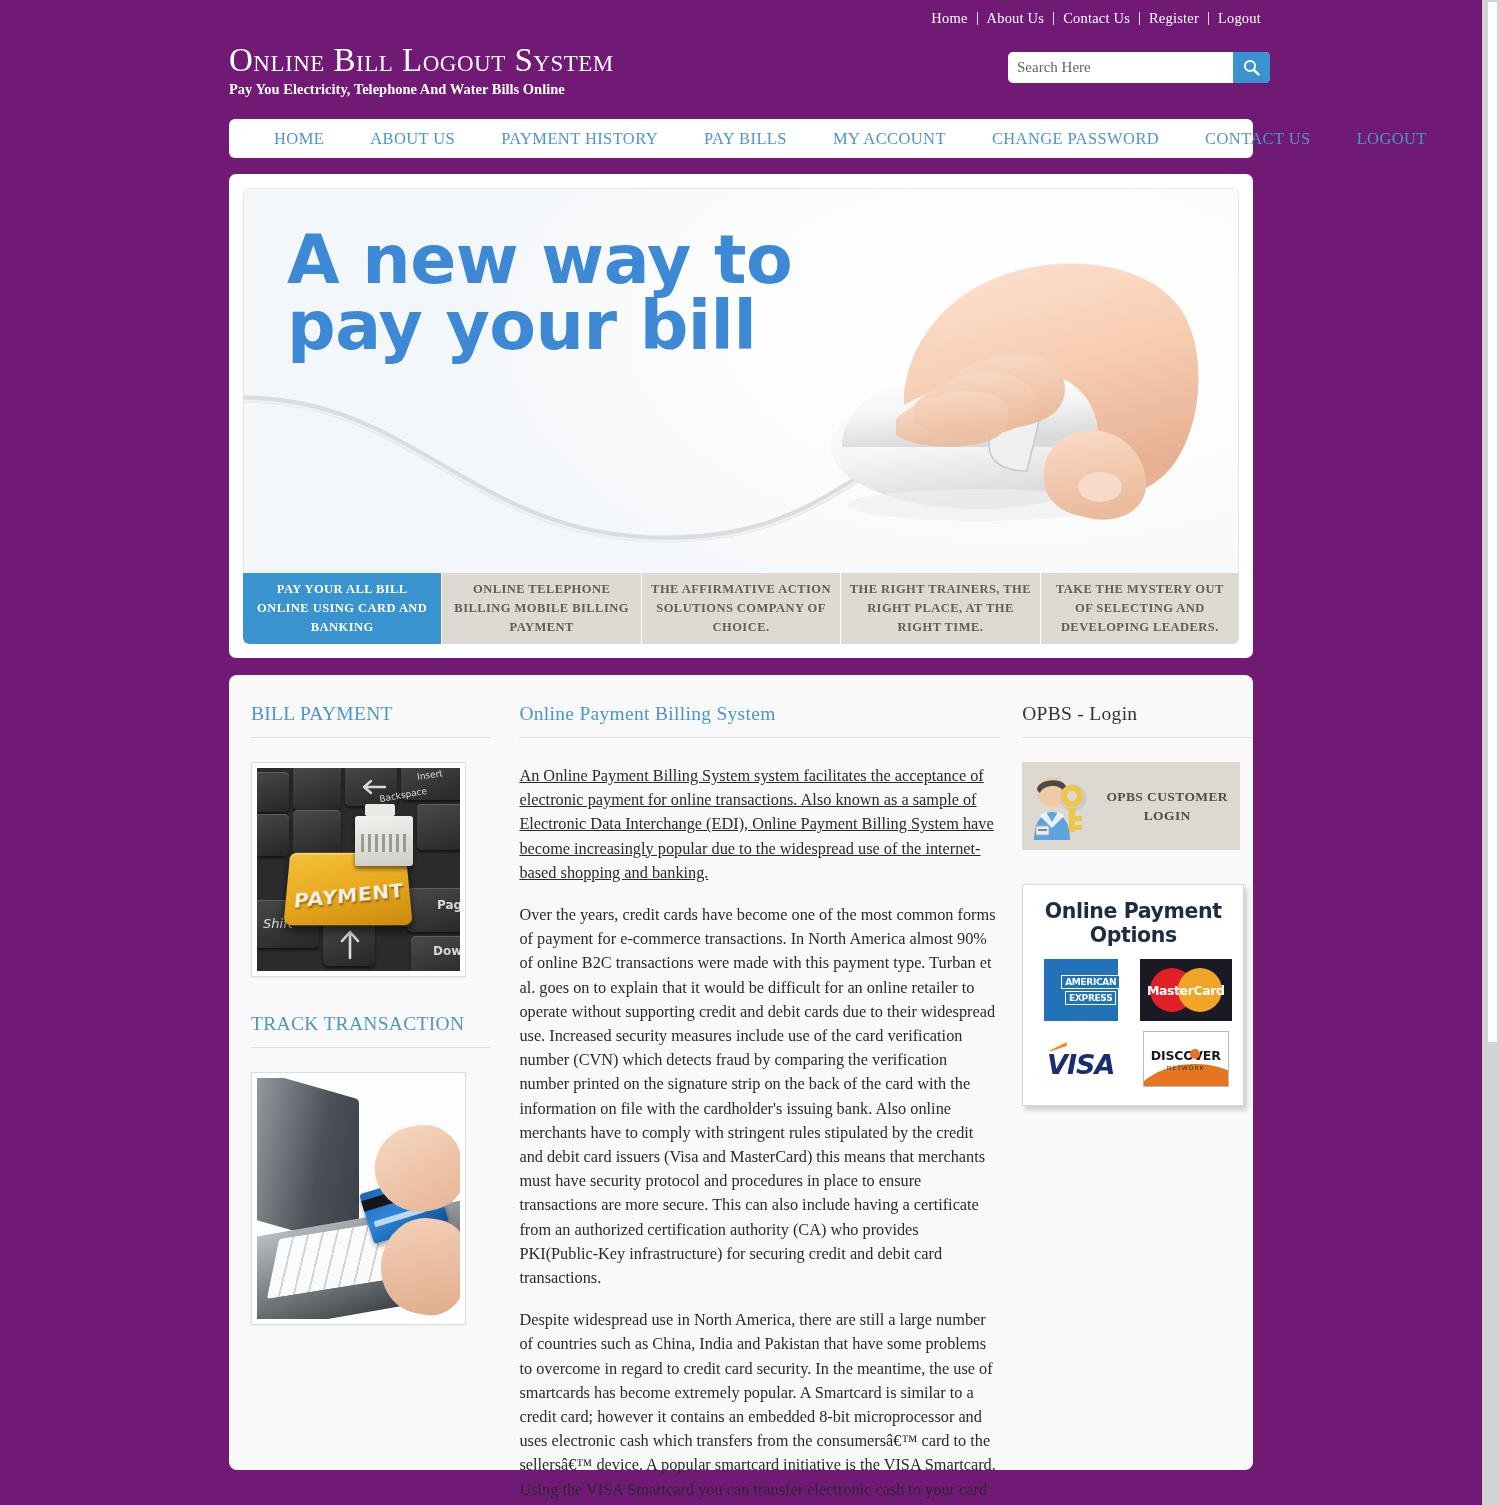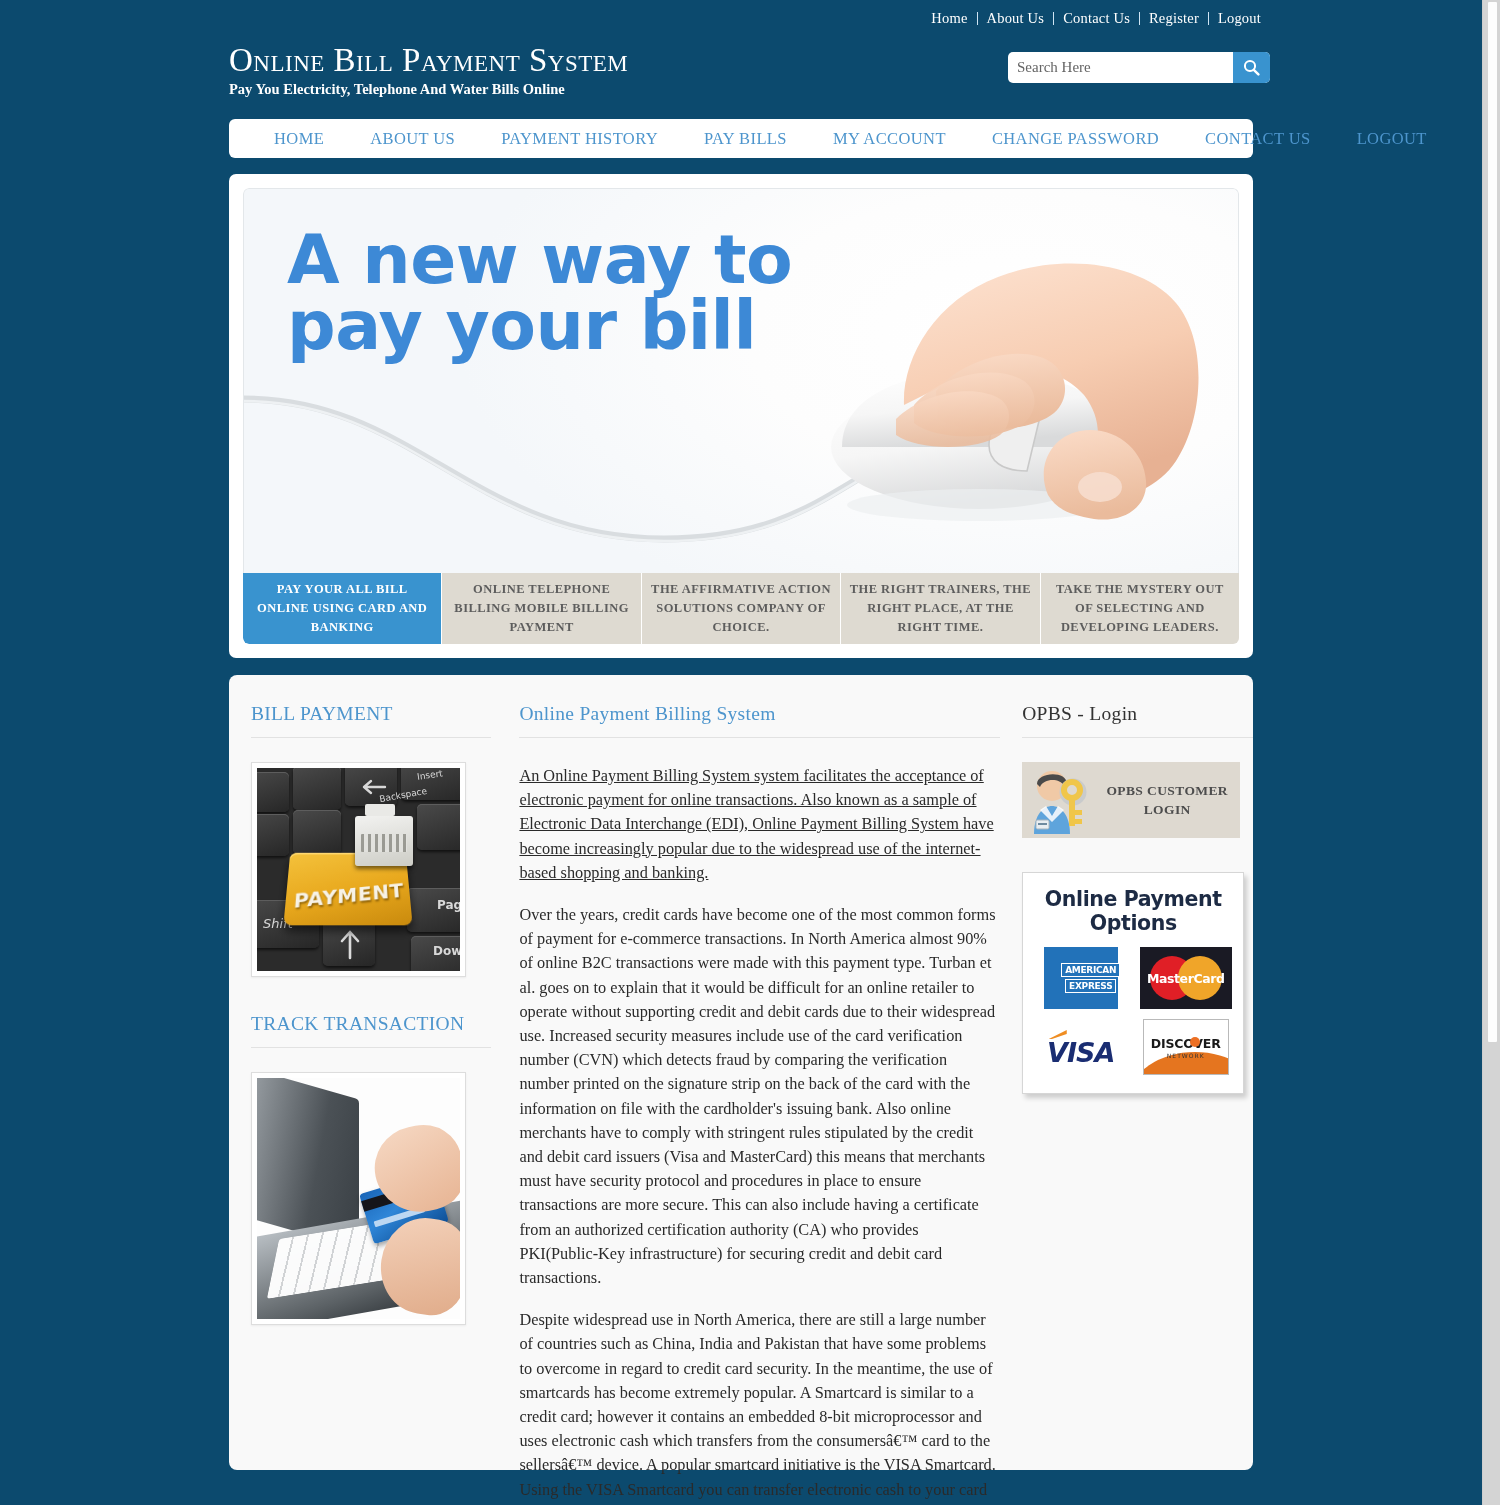--- a/index.html
+++ b/index.html
@@ -23,21 +23,21 @@
     position: absolute; top: 2px; left: 5px;
     width: 9px; height: 1040px;
     background: #fdfdfd;
     border-radius: 1px;
   }
 
   #page {
     position: relative;
     width: 1482px;
     height: 1505px;
-    background: #0c4a6e;
+    background: #701a75;
   }
 
   
   .toplinks {
     position: absolute; top: 10px; right: 212px;
     font-size: 14.5px; color: #ffffff;
     letter-spacing: .2px;
   }
   .toplinks a {
     color: #ffffff; text-decoration: none; padding: 0 9px;
@@ -280,21 +280,21 @@
   }
   .hand-b{
     position:absolute;left:124px;top:140px;width:86px;height:96px;
     background: linear-gradient(160deg,#f4d2bb,#e0ab89);
     border-radius:50% 40% 38% 50%; transform:rotate(8deg);
   }
 
   
   .login-box {
     margin-top: 24px;
-    width: 218px; height: 76px;
+    width: 218px; height: 88px;
     background: #ded9d0;
     display: flex; align-items: center;
     cursor: pointer;
   }
   .login-box .avatar { width: 72px; height: 72px; position: relative; flex: 0 0 72px; }
   .login-box .login-text {
     flex: 1 1 auto; text-align: center;
     color: #4d4d4d; font-weight: bold; font-size: 13.5px;
     line-height: 19px; letter-spacing: .4px;
   }
@@ -387,21 +387,21 @@
 </head>
 <body>
 
 <div id="page">
 
   <div class="toplinks">
     <a href="#">Home</a><span class="divider"></span><a href="#">About Us</a><span class="divider"></span><a href="#">Contact Us</a><span class="divider"></span><a href="#">Register</a><span class="divider"></span><a href="#">Logout</a>
   </div>
 
   <div id="logo">
-    <div class="site-title">Online Bill Payment System</div>
+    <div class="site-title">Online Bill Logout System</div>
     <div class="site-tagline">Pay You Electricity, Telephone And Water Bills Online</div>
   </div>
 
   <div id="search-wrap">
     <input id="search-input" type="text" placeholder="Search Here" style="">
     <button id="search-button">
       <svg width="17" height="17" viewBox="0 0 17 17">
         <circle cx="7" cy="7" r="5.1" fill="none" stroke="#ffffff" stroke-width="2"></circle>
         <line x1="10.8" y1="10.8" x2="15.4" y2="15.4" stroke="#ffffff" stroke-width="2.4" stroke-linecap="round"></line>
       </svg>

